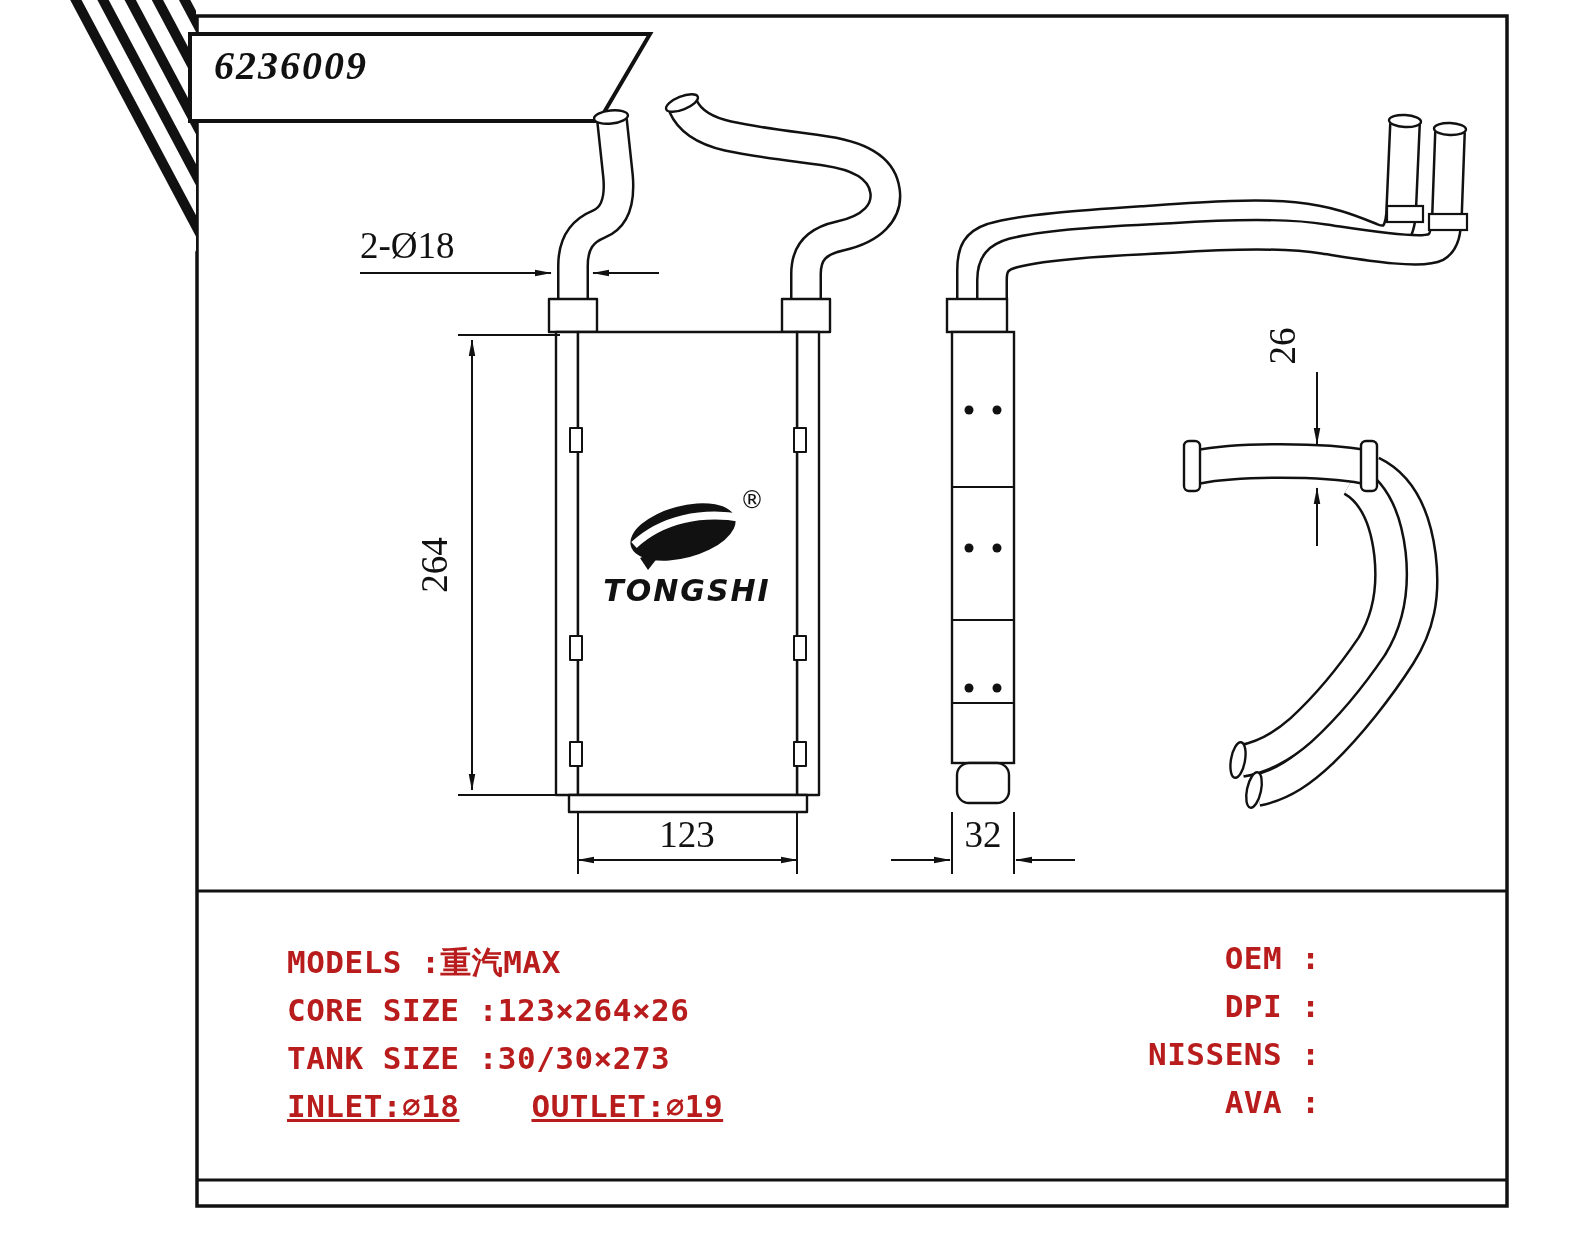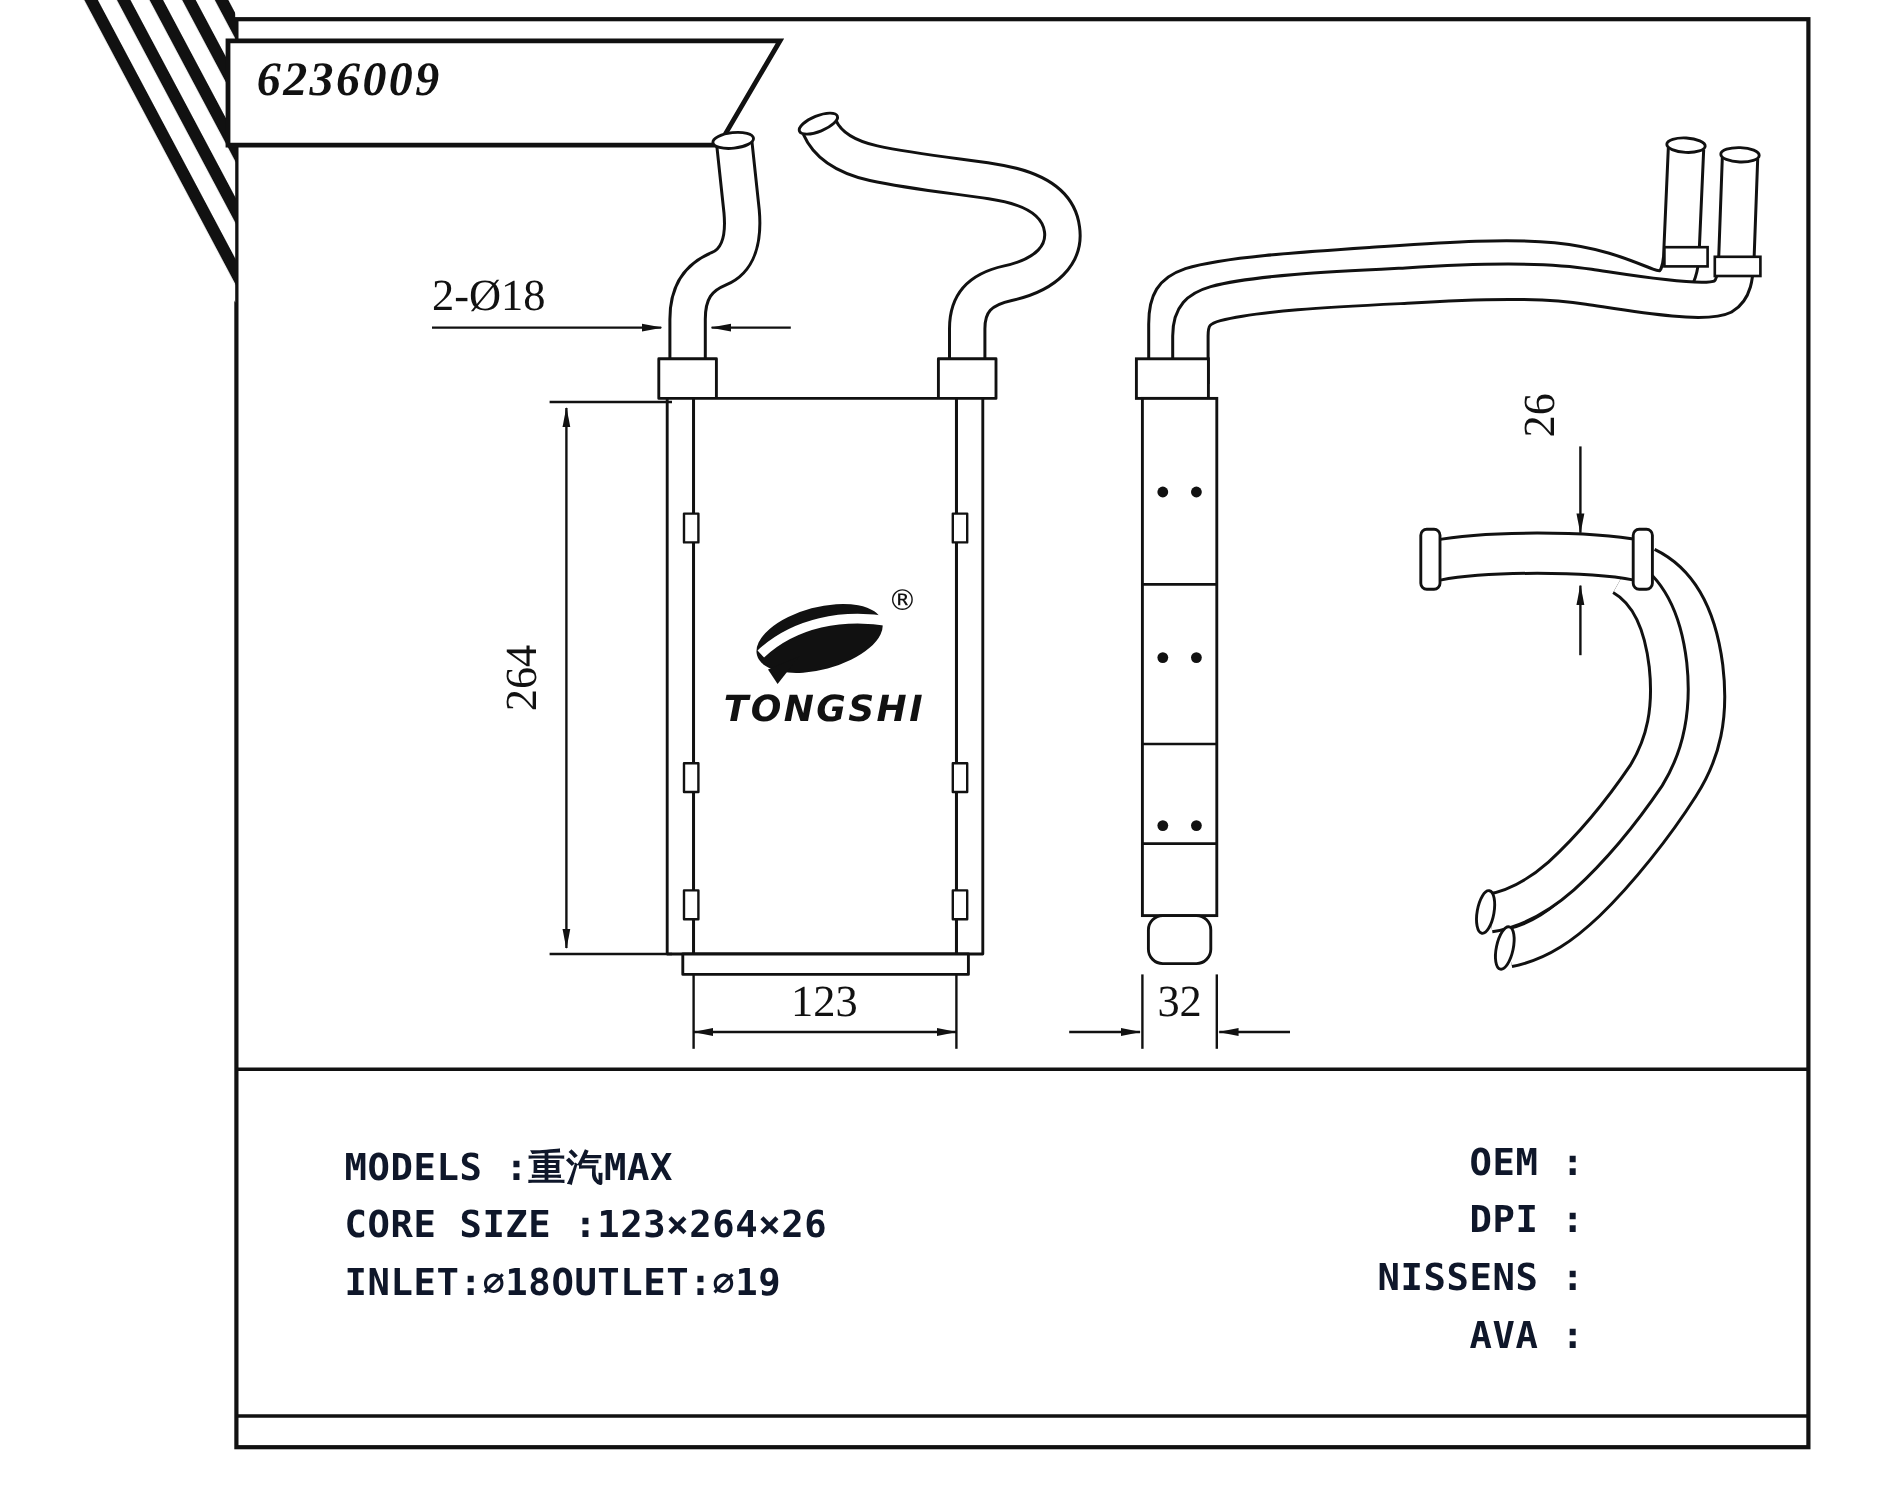--- a/index.html
+++ b/index.html
@@ -43,29 +43,28 @@
     letter-spacing:2px;
     color:#111;
     white-space:nowrap;
   }
   
   .spec-col{
     position:absolute;
     font-family:"DejaVu Sans Mono","Liberation Mono",monospace;
     font-weight:bold;
     font-size:31px;
-    color:#0f172a;
+    color:#b91c1c;
     letter-spacing:0.5px;
     white-space:nowrap;
-    margin-top:11px;
   }
   .spec-col-left{left:287px;top:938px;}
   .spec-col-right{left:1148px;top:934px;text-align:right;}
   .spec-row{height:48px;line-height:48px;}
-  .spec-io{display:flex;}
+  .spec-io{display:flex;gap:72px;text-decoration:underline;}
 </style>
 </head>
 <body>
 
 <div class="page">
 
   <svg width="1577" height="1250" viewBox="0 0 1577 1250">
     <defs>
       <marker id="arr" viewBox="0 0 16 8" refX="15.2" refY="4" markerWidth="17" markerHeight="8.5" orient="auto-start-reverse" markerUnits="userSpaceOnUse">
         <path d="M0,0.9 L16,4 L0,7.1 Z" fill="#111"></path>
@@ -216,20 +215,21 @@
       </g>
     </g>
   </svg>
 
   <div class="banner-num">6236009</div>
 
   <div>
     <div class="spec-col spec-col-left">
       <div class="spec-row">MODELS :重汽MAX</div>
       <div class="spec-row">CORE SIZE :123×264×26</div>
+      <div class="spec-row">TANK SIZE :30/30×273</div>
       <div class="spec-row spec-io">
         <span>INLET:∅18</span>
         <span>OUTLET:∅19</span>
       </div>
     </div>
     <div class="spec-col spec-col-right">
       <div class="spec-row">OEM :</div>
       <div class="spec-row">DPI :</div>
       <div class="spec-row">NISSENS :</div>
       <div class="spec-row">AVA :</div>

